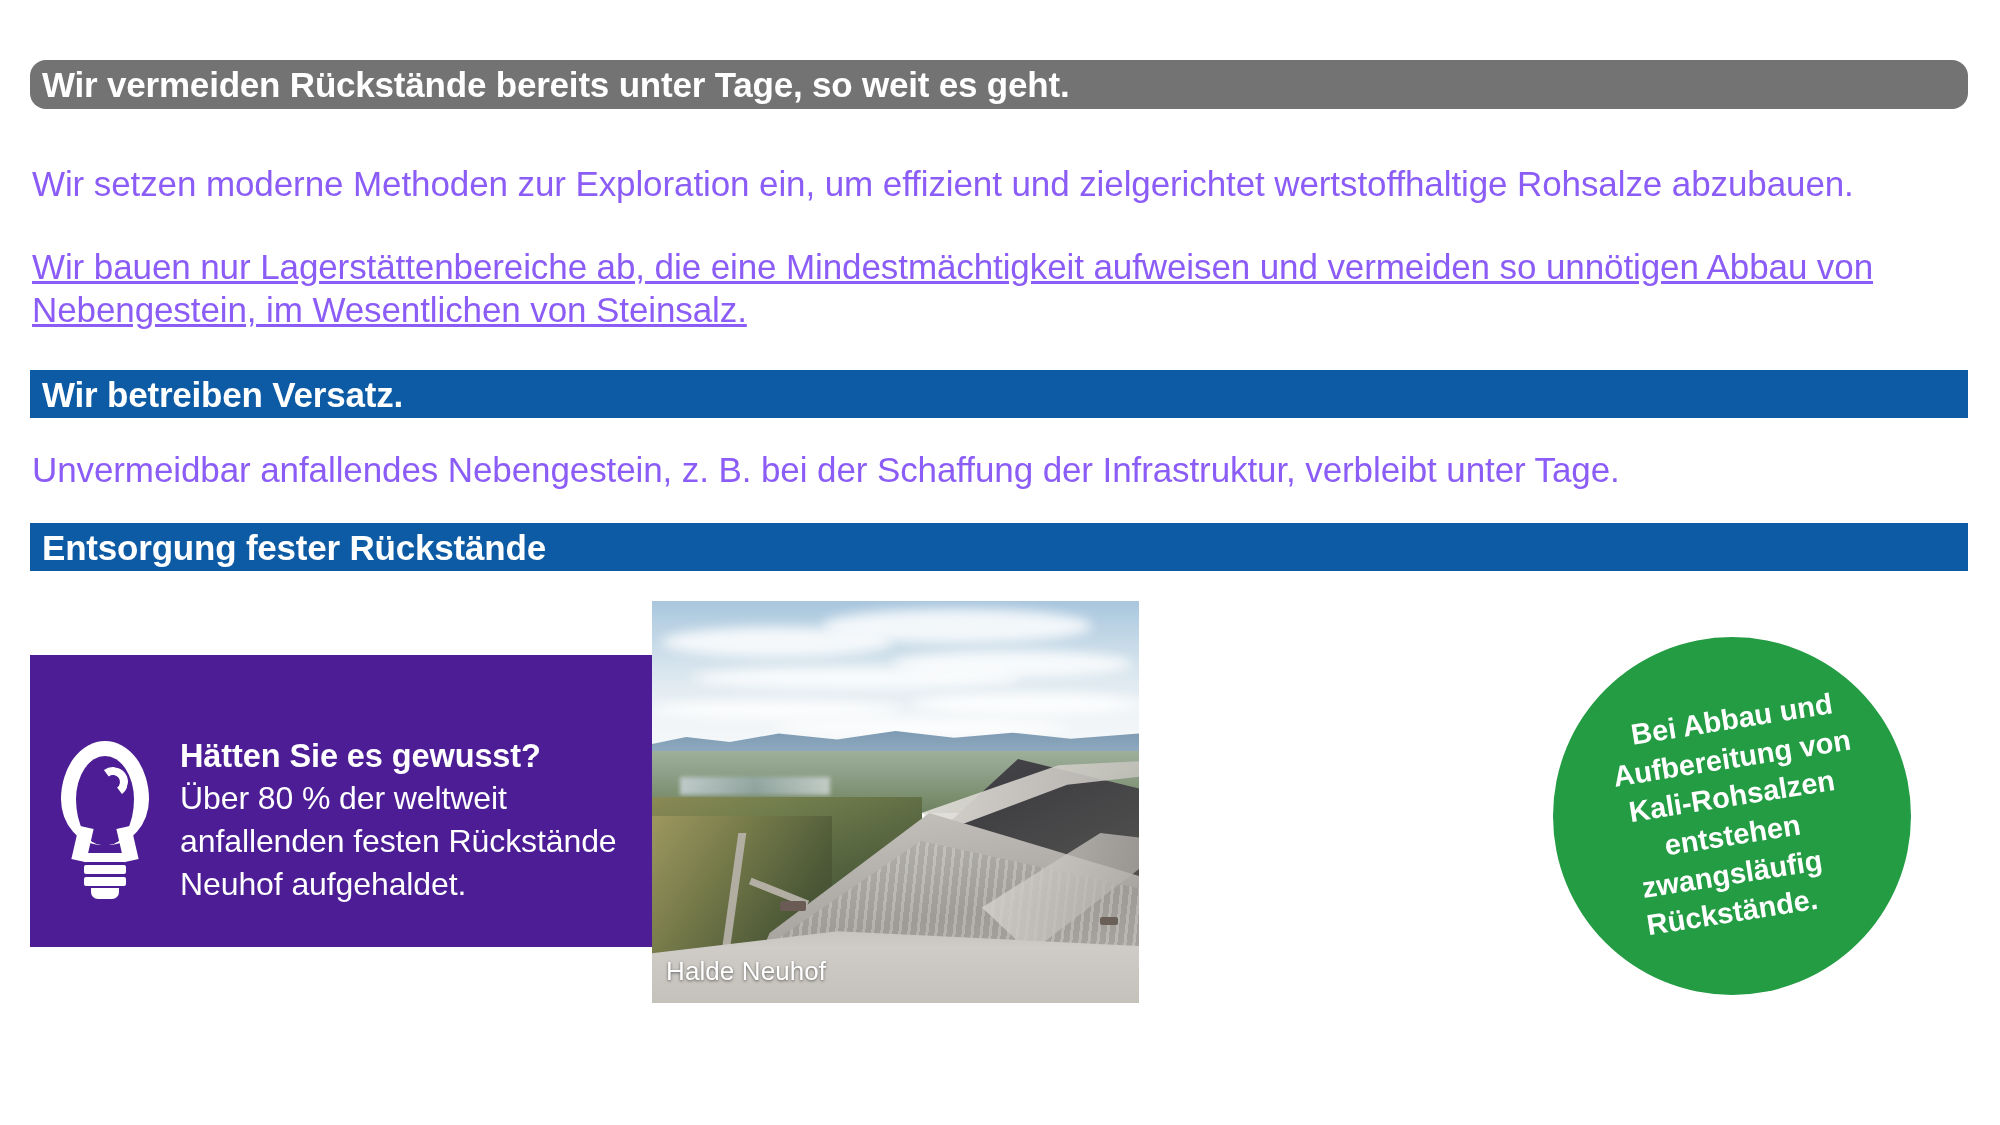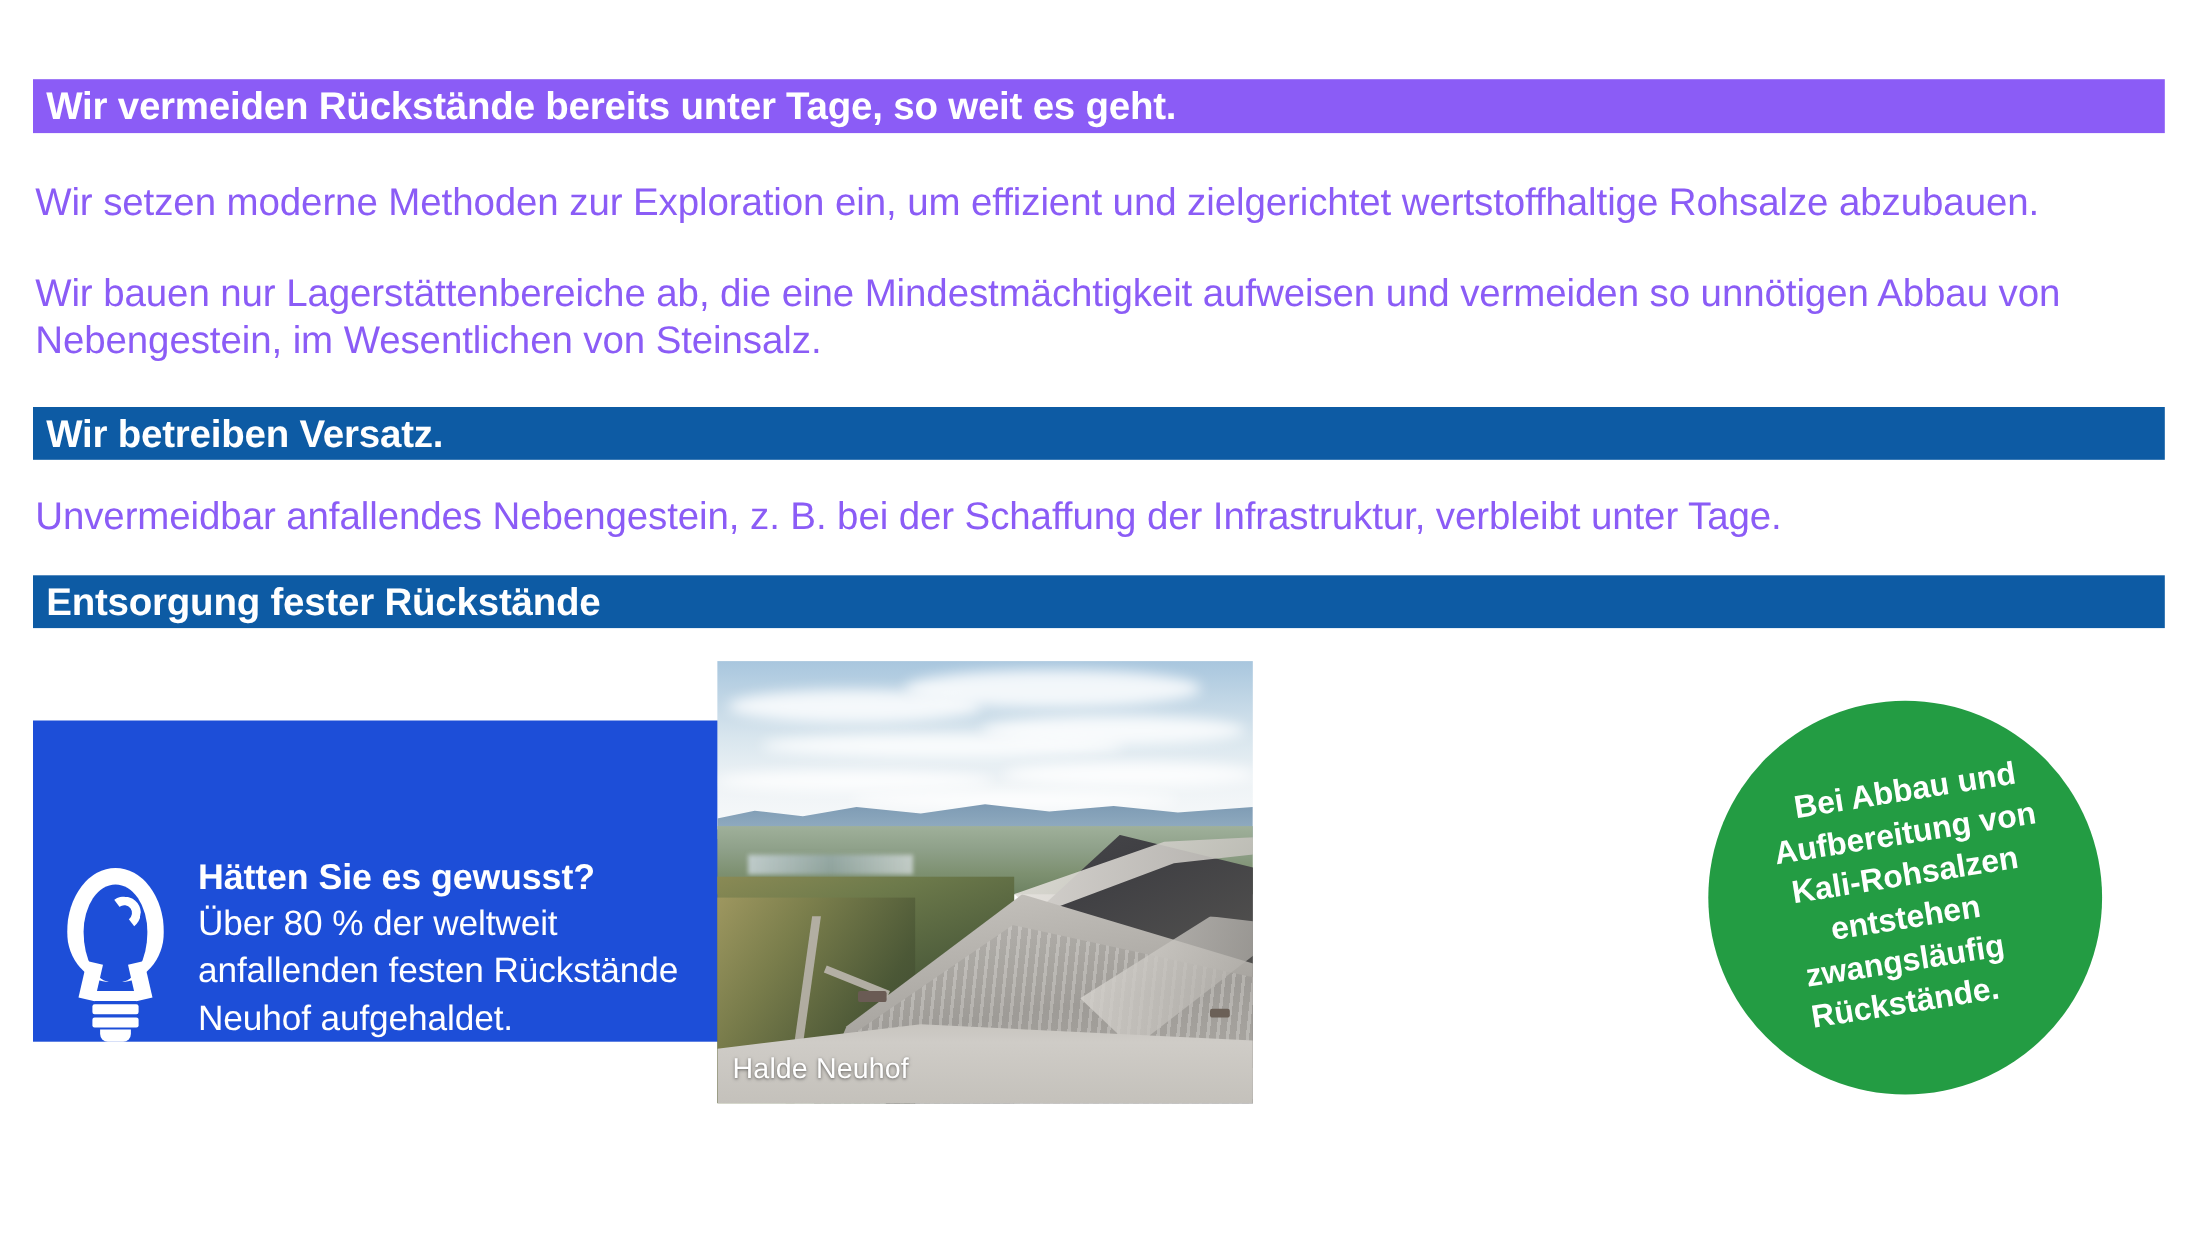--- a/index.html
+++ b/index.html
@@ -28,23 +28,24 @@
   }
   .bar-title {
     color: #ffffff;
     font-weight: bold;
     font-size: 35px;
     letter-spacing: -0.2px;
     line-height: 1;
     white-space: nowrap;
   }
   #bar-green {
-    top: 72px;
+    top: 60px;
     height: 49px;
-    background: #8b5cf6;
+    background: #737373;
+    border-radius: 16px;
   }
   #bar-blue-1 {
     top: 370px;
     height: 48px;
     background: #0d5ba4;
   }
   #bar-blue-2 {
     top: 523px;
     height: 48px;
     background: #0d5ba4;
@@ -53,33 +54,33 @@
   
   .body-text {
     position: absolute;
     left: 32px;
     color: #8b5cf6;
     font-size: 35px;
     line-height: 1.23;
     letter-spacing: -0.1px;
   }
   #para-1 { top: 162px; width: 1930px; }
-  #para-2 { top: 245px; width: 1946px; }
+  #para-2 { top: 245px; width: 1946px; text-decoration: underline; }
   #para-3 { top: 448px; width: 1930px; }
 
   
   #info-box {
     position: absolute;
     left: 30px;
     top: 655px;
     width: 755px;
     height: 292px;
-    background: #1d4ed8;
+    background: #4c1d95;
     display: flex;
-    align-items: flex-end;
+    align-items: center;
   }
   #bulb-wrap {
     width: 150px;
     flex: 0 0 150px;
     display: flex;
     justify-content: center;
     align-items: center;
     padding-top: 38px;
   }
   .bulb {

